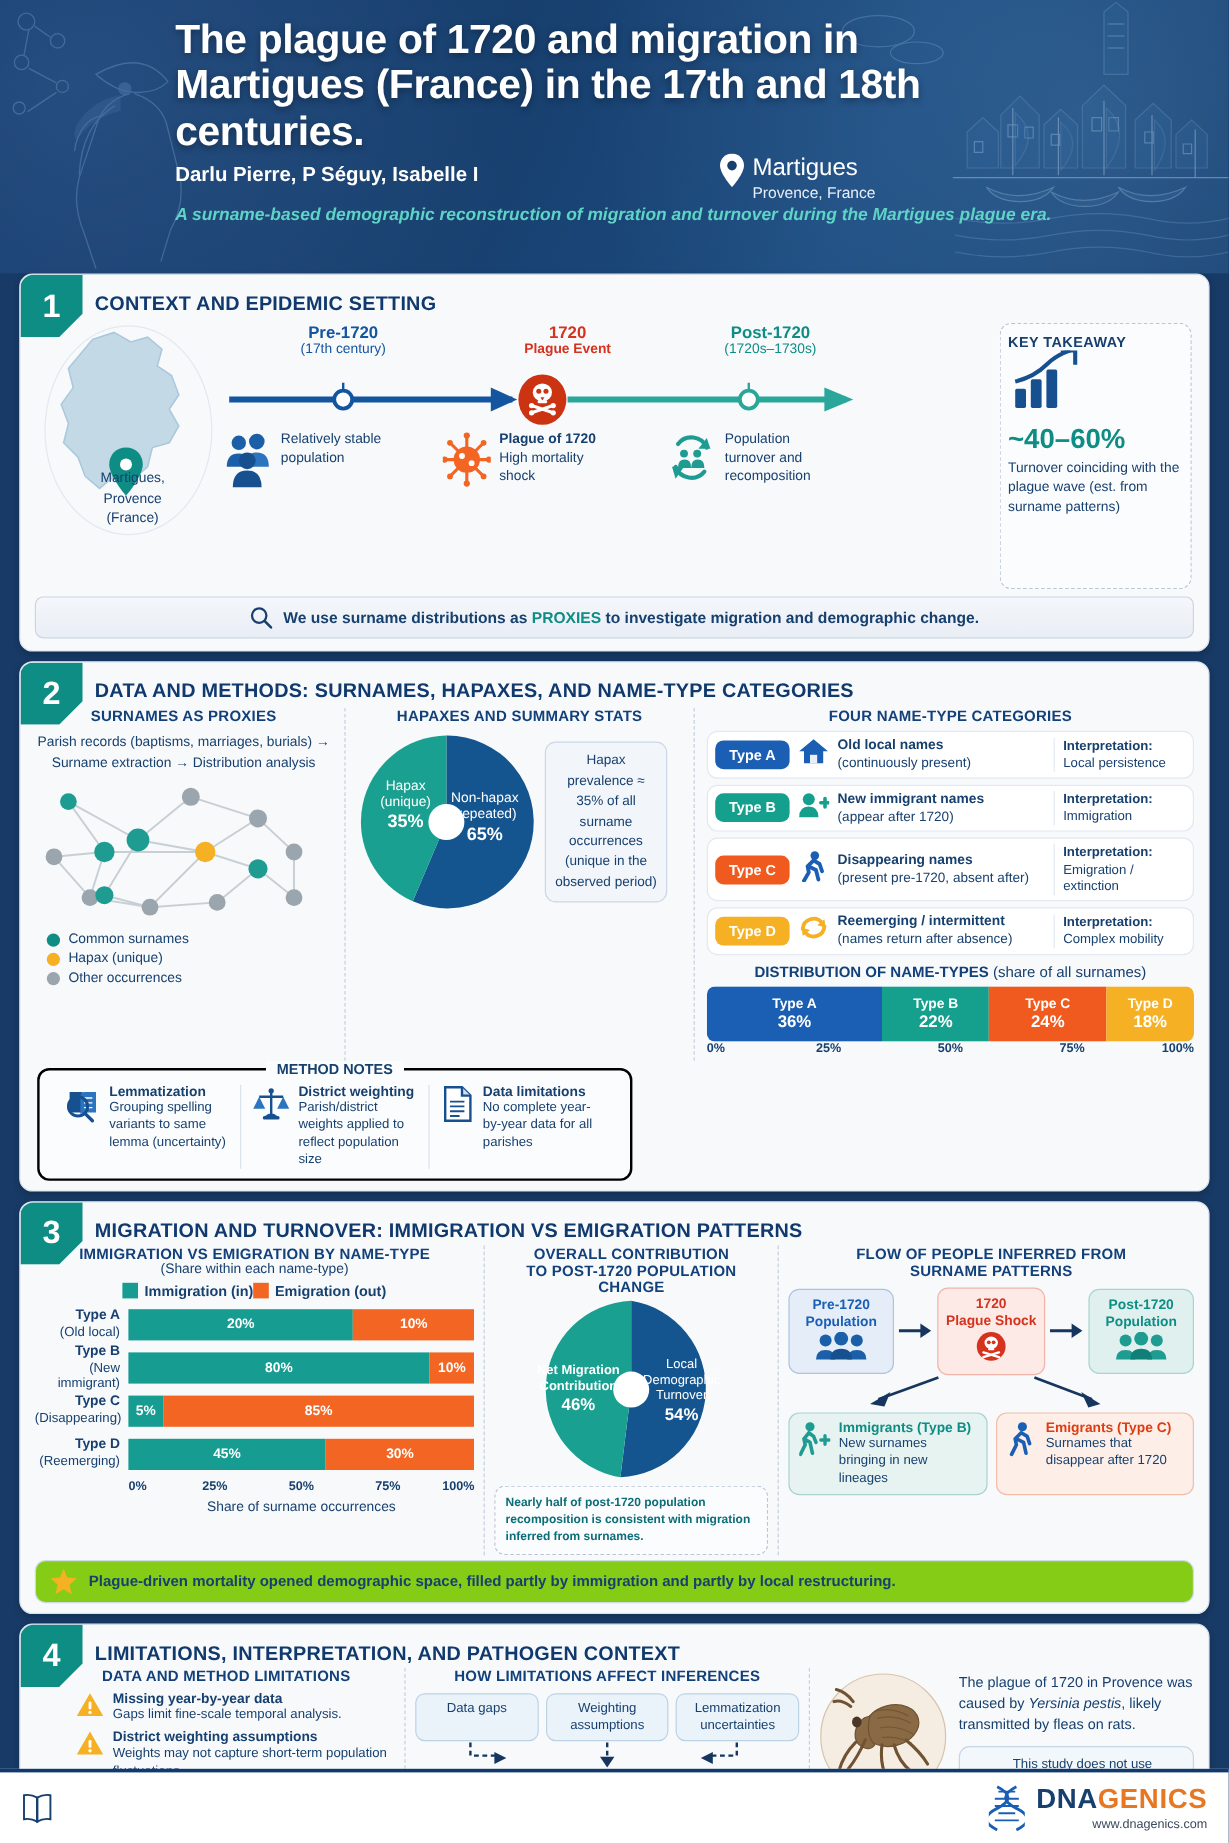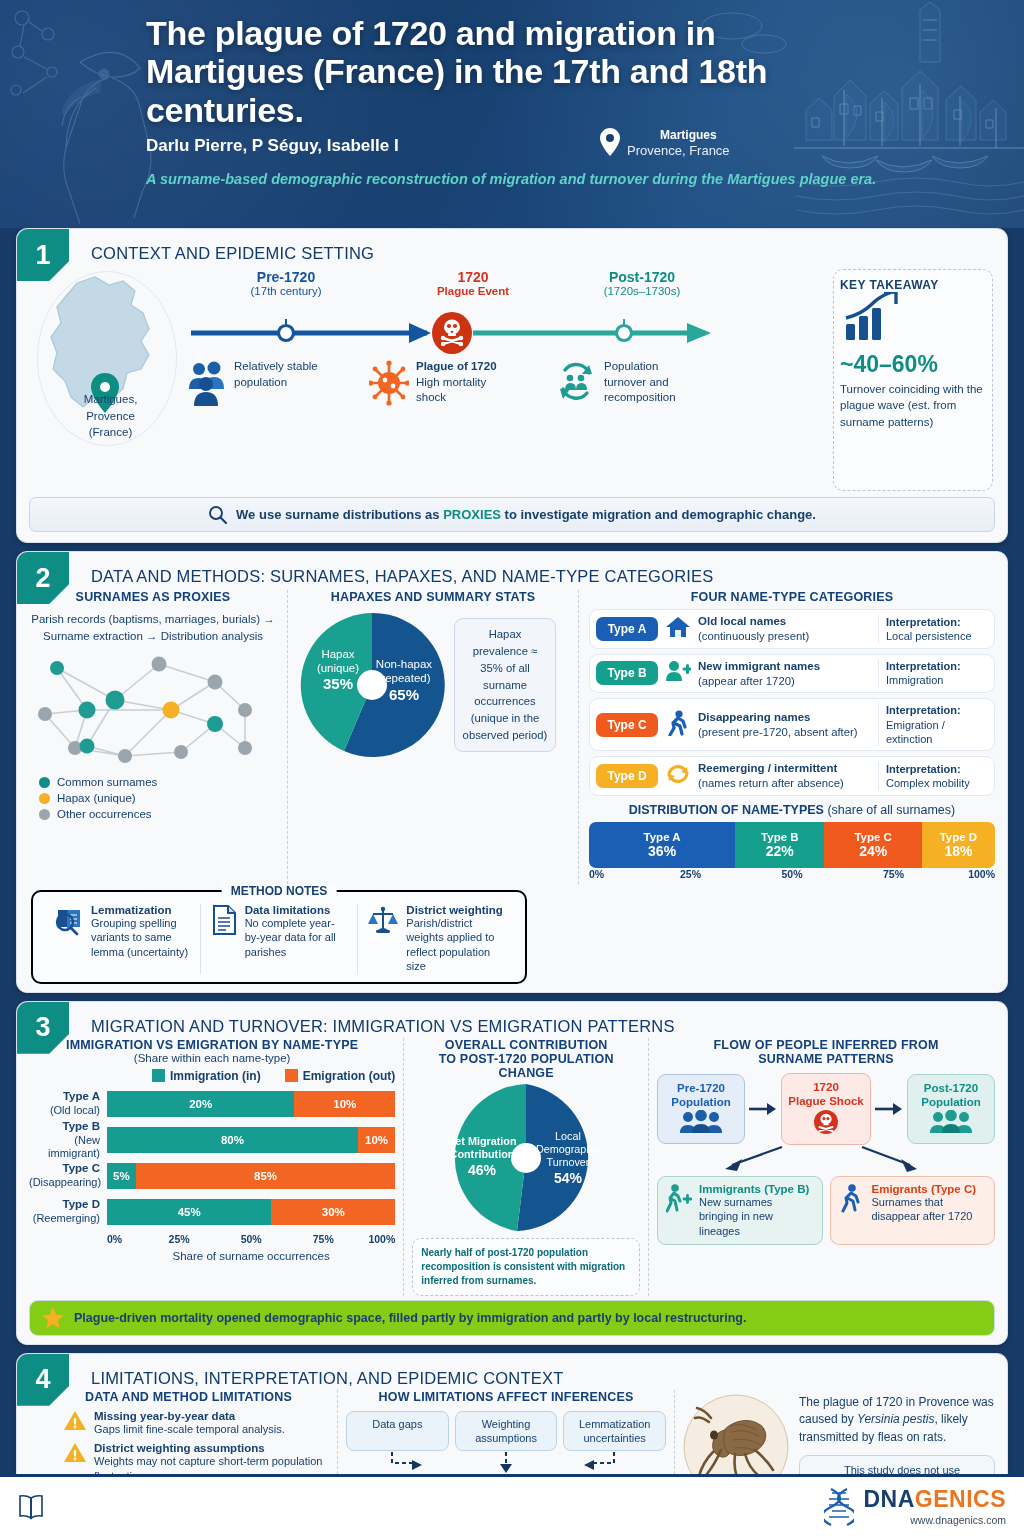--- a/index.html
+++ b/index.html
@@ -28,41 +28,40 @@
   .hdr-text { position: relative; z-index: 3; padding: 14px 0 0 146px; }
   .hdr-title {
     color:#ffffff; font-size:34px; line-height:1.13; font-weight:bold;
     letter-spacing:-.3px; text-shadow:0 2px 6px rgba(0,0,0,.35);
     max-width: 690px;
   }
   .hdr-authors{ color:#ffffff; font-size:17px; font-weight:bold; margin-top:7px;}
   .hdr-sub{ color:#5fd3c6; font-size:14.5px; font-style:italic; font-weight:bold; margin-top:13px; line-height:1.4;}
   .hdr-loc{ position:absolute; z-index:4; left:600px; top:128px; display:flex; gap:7px; align-items:flex-start;}
   .hdr-loc .pin{ width:20px; height:28px; flex:none; }
-  .hdr-loc-l1{ color:#fff; font-size:12px; font-weight:bold; line-height:1.25;margin-left:33px;}
+  .hdr-loc-l1{ color:#fff; font-size:20px; font-weight:normal; line-height:1.25;}
   .hdr-loc-l2{ color:#e6eef8; font-size:13px; line-height:1.3;}
 
   
   .wrap{ padding: 0 16px; }
   .card{
     position:relative; background:#f7f9fb; border-radius:11px;
     border:1px solid #d9e2ec; margin-bottom:8px;
     box-shadow:0 2px 5px rgba(0,0,0,.18);
   }
   .sec-badge{
     position:absolute; left:0; top:0; width:52px; height:52px;
     background:#0e8d85; color:#fff; font-size:27px; font-weight:bold;
     display:flex; align-items:center; justify-content:center;
     border-top-left-radius:11px;
     clip-path: polygon(0 0, 100% 0, 100% 62%, 62% 100%, 0 100%);
   }
   .sec-title{
-    color:#10396e; font-size:16.5px; font-weight:normal; letter-spacing:.2px;
+    color:#10396e; font-size:16.5px; font-weight:bold; letter-spacing:.2px;
     padding:15px 0 0 62px;
-    margin-left:12px;
   }
   .col-title{ color:#12407a; font-size:12.5px; font-weight:bold; text-align:center; letter-spacing:.2px;}
 
   
   .s1-body{ display:flex; padding:6px 14px 0 14px; }
   .s1-left{ width:150px; position:relative; }
   .s1-map-circle{
     position:absolute; left:6px; top:2px; width:140px; height:175px;
     border:1px solid #e3e9f0; border-radius:50%;
   }
@@ -119,21 +118,21 @@
   .method-notes{ margin:6px 12px 8px; border:2px solid #000000; border-radius:10px; background:#fbfcfe; position:relative; padding:12px 10px 8px;}
   .mn-title{ position:absolute; top:-8px; left:50%; transform:translateX(-50%); background:#fbfcfe; padding:0 9px; font-size:12px; font-weight:bold; color:#17406f;}
   .mn-cols{ display:flex; }
   .mn-col{ display:flex; gap:7px; padding:0 9px; flex:1;}
   .mn-col + .mn-col{ border-left:1px solid #dbe3ec;}
   .mn-col .t{ font-size:11.5px; font-weight:bold; color:#17406f;}
   .mn-col .d{ font-size:11px; color:#17406f; line-height:1.32;}
 
   
   .s3-body{ display:flex; padding:2px 12px 0; gap:8px;}
-  .bar-legend{ display:flex; gap:24px; justify-content:flex-end; margin:5px 0 6px; font-size:12px; font-weight:bold; color:#17406f;}
+  .bar-legend{ display:flex; justify-content:center; margin:5px 0 6px; font-size:12px; font-weight:bold; color:#17406f;}
   .bar-legend span.sw{ width:13px; height:13px; display:inline-block; margin-right:5px; vertical-align:-2px;}
   .brow{ display:flex; align-items:center; height:30px; margin-bottom:6px;}
   .blab{ width:78px; text-align:right; padding-right:7px; font-size:11px; color:#17406f; line-height:1.2;}
   .blab b{ font-size:11.5px;}
   .btrack{ flex:1; display:flex; height:26px; position:relative;justify-content:flex-end;}
   .bseg{ display:flex; align-items:center; justify-content:center; color:#fff; font-size:11.5px; font-weight:bold;}
   .baxis{ margin-left:78px; position:relative; height:15px; font-size:10.5px; color:#17406f; font-weight:bold;}
   .note-box{ border:1.4px dashed #b9c6d6; border-radius:9px; background:#fbfcfd; padding:7px 8px;
              font-size:10px; color:#0b6d78; text-align:left; line-height:1.4; font-weight:bold;}
   .fl-box{ border-radius:9px; padding:6px 4px; text-align:center; font-size:11.5px; font-weight:bold; line-height:1.25;}
@@ -604,46 +603,46 @@
               </g>
             <circle cx="13" cy="18" r="8" fill="none" stroke="#17508f" stroke-width="2.4"></circle>
             <path d="M19 24 l6 6" stroke="#17508f" stroke-width="2.8" stroke-linecap="round"></path>
           </svg>
           <div>
             <div class="t">Lemmatization</div>
             <div class="d">Grouping spelling variants to same lemma (uncertainty)</div>
           </div>
         </div>
         <div class="mn-col">
-          <svg width="28" height="32" viewBox="0 0 28 32" style="flex:none">
-            <path d="M4 2 h14 l7 7 v21 H4Z" fill="#ffffff" stroke="#17508f" stroke-width="2"></path>
-            <path d="M18 2 v7 h7" fill="#cfe0f2" stroke="#17508f" stroke-width="2"></path>
-            <g stroke="#17508f" stroke-width="1.6">
-                <path d="M8 14 h12 M8 18 h12 M8 22 h12 M8 26 h8"></path>
-              </g>
-          </svg>
-          <div>
-            <div class="t">Data limitations</div>
-            <div class="d">No complete year-by-year data for all parishes</div>
-          </div>
-        </div>
-        <div class="mn-col">
           <svg width="32" height="32" viewBox="0 0 32 32" style="flex:none">
             <g stroke="#17508f" stroke-width="2" fill="none">
                 <path d="M16 4 v22 M6 10 h20"></path>
               </g>
             <circle cx="16" cy="5" r="2.2" fill="#17508f"></circle>
             <path d="M6 10 L1 20 h10Z" fill="#2b74bf"></path>
               <path d="M26 10 L21 20 h10Z" fill="#2b74bf"></path>
             <rect x="9" y="26" width="14" height="3" rx="1.4" fill="#17508f"></rect>
             <path d="M11 26 q5 -4 10 0Z" fill="#17508f"></path>
           </svg>
           <div>
             <div class="t">District weighting</div>
             <div class="d">Parish/district weights applied to reflect population size</div>
+          </div>
+        </div>
+        <div class="mn-col">
+          <svg width="28" height="32" viewBox="0 0 28 32" style="flex:none">
+            <path d="M4 2 h14 l7 7 v21 H4Z" fill="#ffffff" stroke="#17508f" stroke-width="2"></path>
+            <path d="M18 2 v7 h7" fill="#cfe0f2" stroke="#17508f" stroke-width="2"></path>
+            <g stroke="#17508f" stroke-width="1.6">
+                <path d="M8 14 h12 M8 18 h12 M8 22 h12 M8 26 h8"></path>
+              </g>
+          </svg>
+          <div>
+            <div class="t">Data limitations</div>
+            <div class="d">No complete year-by-year data for all parishes</div>
           </div>
         </div>
       </div>
     </div>
   </div>
 
   <div class="card">
     <div class="sec-badge">3</div>
     <div class="sec-title">MIGRATION AND TURNOVER: IMMIGRATION VS EMIGRATION PATTERNS</div>
 
@@ -810,21 +809,21 @@
     <div class="s3-foot">
       <svg width="22" height="22" viewBox="0 0 22 22" style="flex:none">
         <path d="M11 0 L14 7.5 L22 8.3 L16 13.6 L17.8 21.5 L11 17.3 L4.2 21.5 L6 13.6 L0 8.3 L8 7.5Z" fill="#f5b023"></path>
       </svg>
       <span>Plague-driven mortality opened demographic space, filled partly by immigration and partly by local restructuring.</span>
     </div>
   </div>
 
   <div class="card" style="margin-bottom:0">
     <div class="sec-badge">4</div>
-    <div class="sec-title">LIMITATIONS, INTERPRETATION, AND EPIDEMIC CONTEXT</div>
+    <div class="sec-title">LIMITATIONS, INTERPRETATION, AND PATHOGEN CONTEXT</div>
 
     <div class="s4-body">
       <div style="width:300px">
         <div class="col-title" style="text-align:left;padding-left:56px">DATA AND METHOD LIMITATIONS</div>
         <div style="padding-left:34px;margin-top:6px">
           <div class="lim">
             <svg width="24" height="22" viewBox="0 0 24 22" style="flex:none">
               <path d="M12 1 L23 20 H1Z" fill="#f5b023"></path>
                 <rect x="10.8" y="8" width="2.4" height="6.5" rx="1.1" fill="#fff"></rect>
                 <circle cx="12" cy="17" r="1.4" fill="#fff"></circle>

